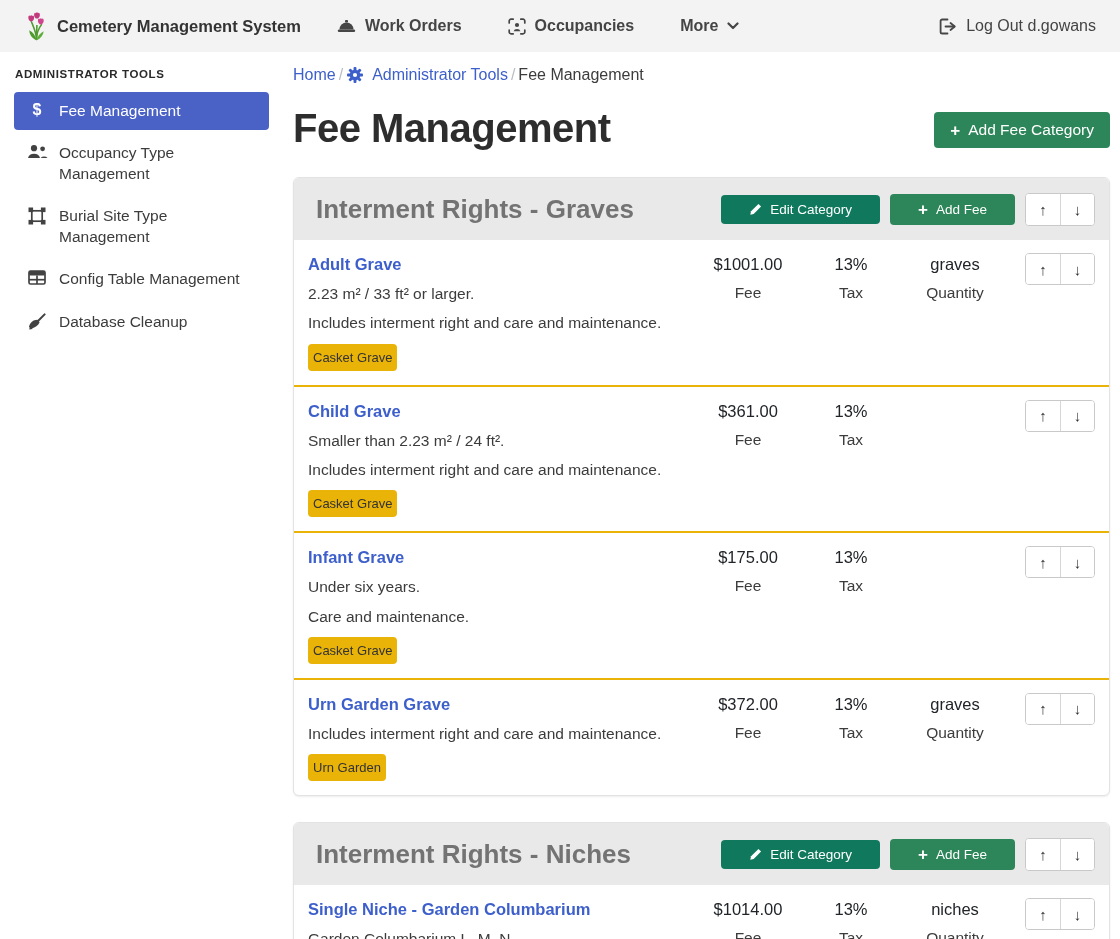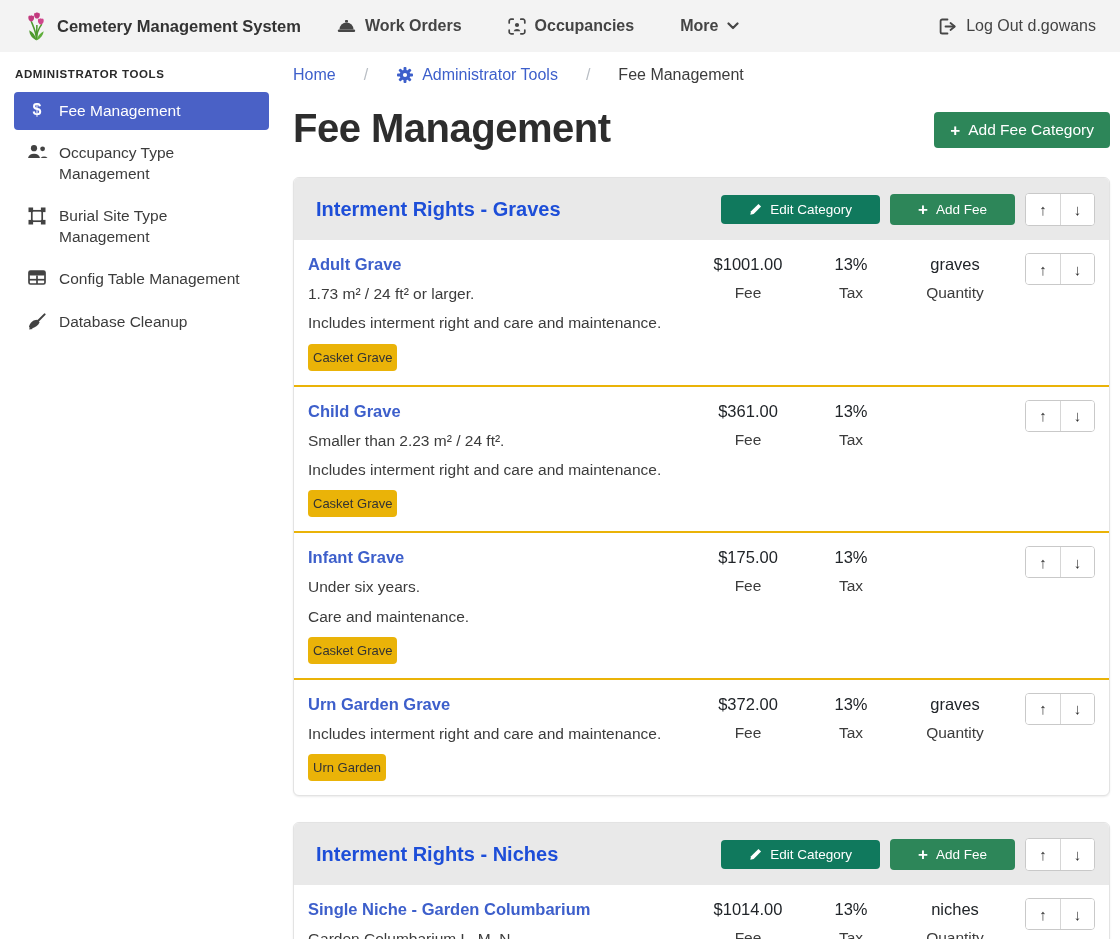--- a/index.html
+++ b/index.html
@@ -29,38 +29,38 @@
     text-transform:uppercase;margin:0 0 12px 1px;}
   .side-item{display:flex;align-items:flex-start;gap:11px;padding:9px 10px 9px 12px;
     font-size:15.5px;line-height:1.32;color:#3c3c3c;border-radius:4px;cursor:pointer;margin-bottom:4px;}
   .side-item .si-icon{width:22px;flex:0 0 22px;display:flex;justify-content:center;margin-top:1px;}
   .side-item.active{background:var(--accent);color:#fff;}
   .side-item.active .si-icon{color:#fff;}
   .dollar-glyph{font-size:16px;font-weight:bold;line-height:1;}
 
   
   .main{flex:1;padding:14px 10px 0 12px;}
-  .breadcrumb{display:flex;align-items:flex-end;gap:28px;font-size:16px;margin-bottom:22px;}
+  .breadcrumb{display:flex;align-items:flex-end;gap:3px;font-size:16px;margin-bottom:22px;}
   .breadcrumb .sep{color:#b9bec4;}
   .breadcrumb a{color:var(--link);}
   .breadcrumb .bc-section{display:flex;align-items:center;gap:8px;}
   .breadcrumb .current{color:#3c3c3c;}
 
   .title-row{display:flex;align-items:flex-start;justify-content:space-between;margin-bottom:26px;}
   .page-title{font-size:40px;font-weight:bold;color:#2d2d2d;letter-spacing:-.5px;}
   .btn{border:none;border-radius:4px;color:#fff;display:inline-flex;align-items:center;gap:8px;}
   .btn-lg{background:var(--green);font-size:15.5px;padding:9px 16px;margin-top:6px;}
   .btn-plus{font-size:17px;font-weight:bold;line-height:1;}
 
   
   .card{border:1px solid var(--border);border-radius:6px;box-shadow:0 1px 2px rgba(0,0,0,.08);
     margin-bottom:26px;overflow:hidden;background:#fff;}
   .card-header{background:var(--band);height:62px;display:flex;align-items:center;
     padding:0 14px 0 22px;gap:10px;}
-  .card-title{flex:1;font-size:20px;font-weight:600;color:#1d4ed8;}
+  .card-title{flex:1;font-size:26px;font-weight:600;color:#737373;}
   .btn-sm{font-size:13.5px;padding:7px 28px;}
   .btn-teal{background:var(--teal);}
   .btn-green{background:var(--green);}
   .arrow-group{display:inline-flex;border:1px solid #c9c9c9;border-radius:4px;background:#fff;overflow:hidden;}
   .arrow-btn{background:#fff;border:none;width:34px;height:31px;font-size:15px;color:#333;
     display:flex;align-items:center;justify-content:center;}
   .arrow-btn + .arrow-btn{border-left:1px solid #d6d6d6;}
 
   
   .fee-row{display:grid;grid-template-columns:1fr 110px 96px 112px 84px;
@@ -257,21 +257,21 @@
         </button>
         <span class="arrow-group">
           <button class="arrow-btn">↑</button>
           <button class="arrow-btn">↓</button>
         </span>
       </div>
 
       <div class="fee-row">
         <div class="fee-main">
           <a class="fee-name">Adult Grave</a>
-          <div class="fee-desc">1.73 m² / 24 ft² or larger.</div>
+          <div class="fee-desc">2.23 m² / 33 ft² or larger.</div>
           <div class="fee-desc">Includes interment right and care and maintenance.</div>
           <div><span class="badge">Casket Grave</span></div>
         </div>
         <div class="fee-col">
           <div class="fee-value">$1001.00</div>
           <div class="fee-label">Fee</div>
         </div>
         <div class="fee-col">
           <div class="fee-value">13%</div>
           <div class="fee-label">Tax</div>

